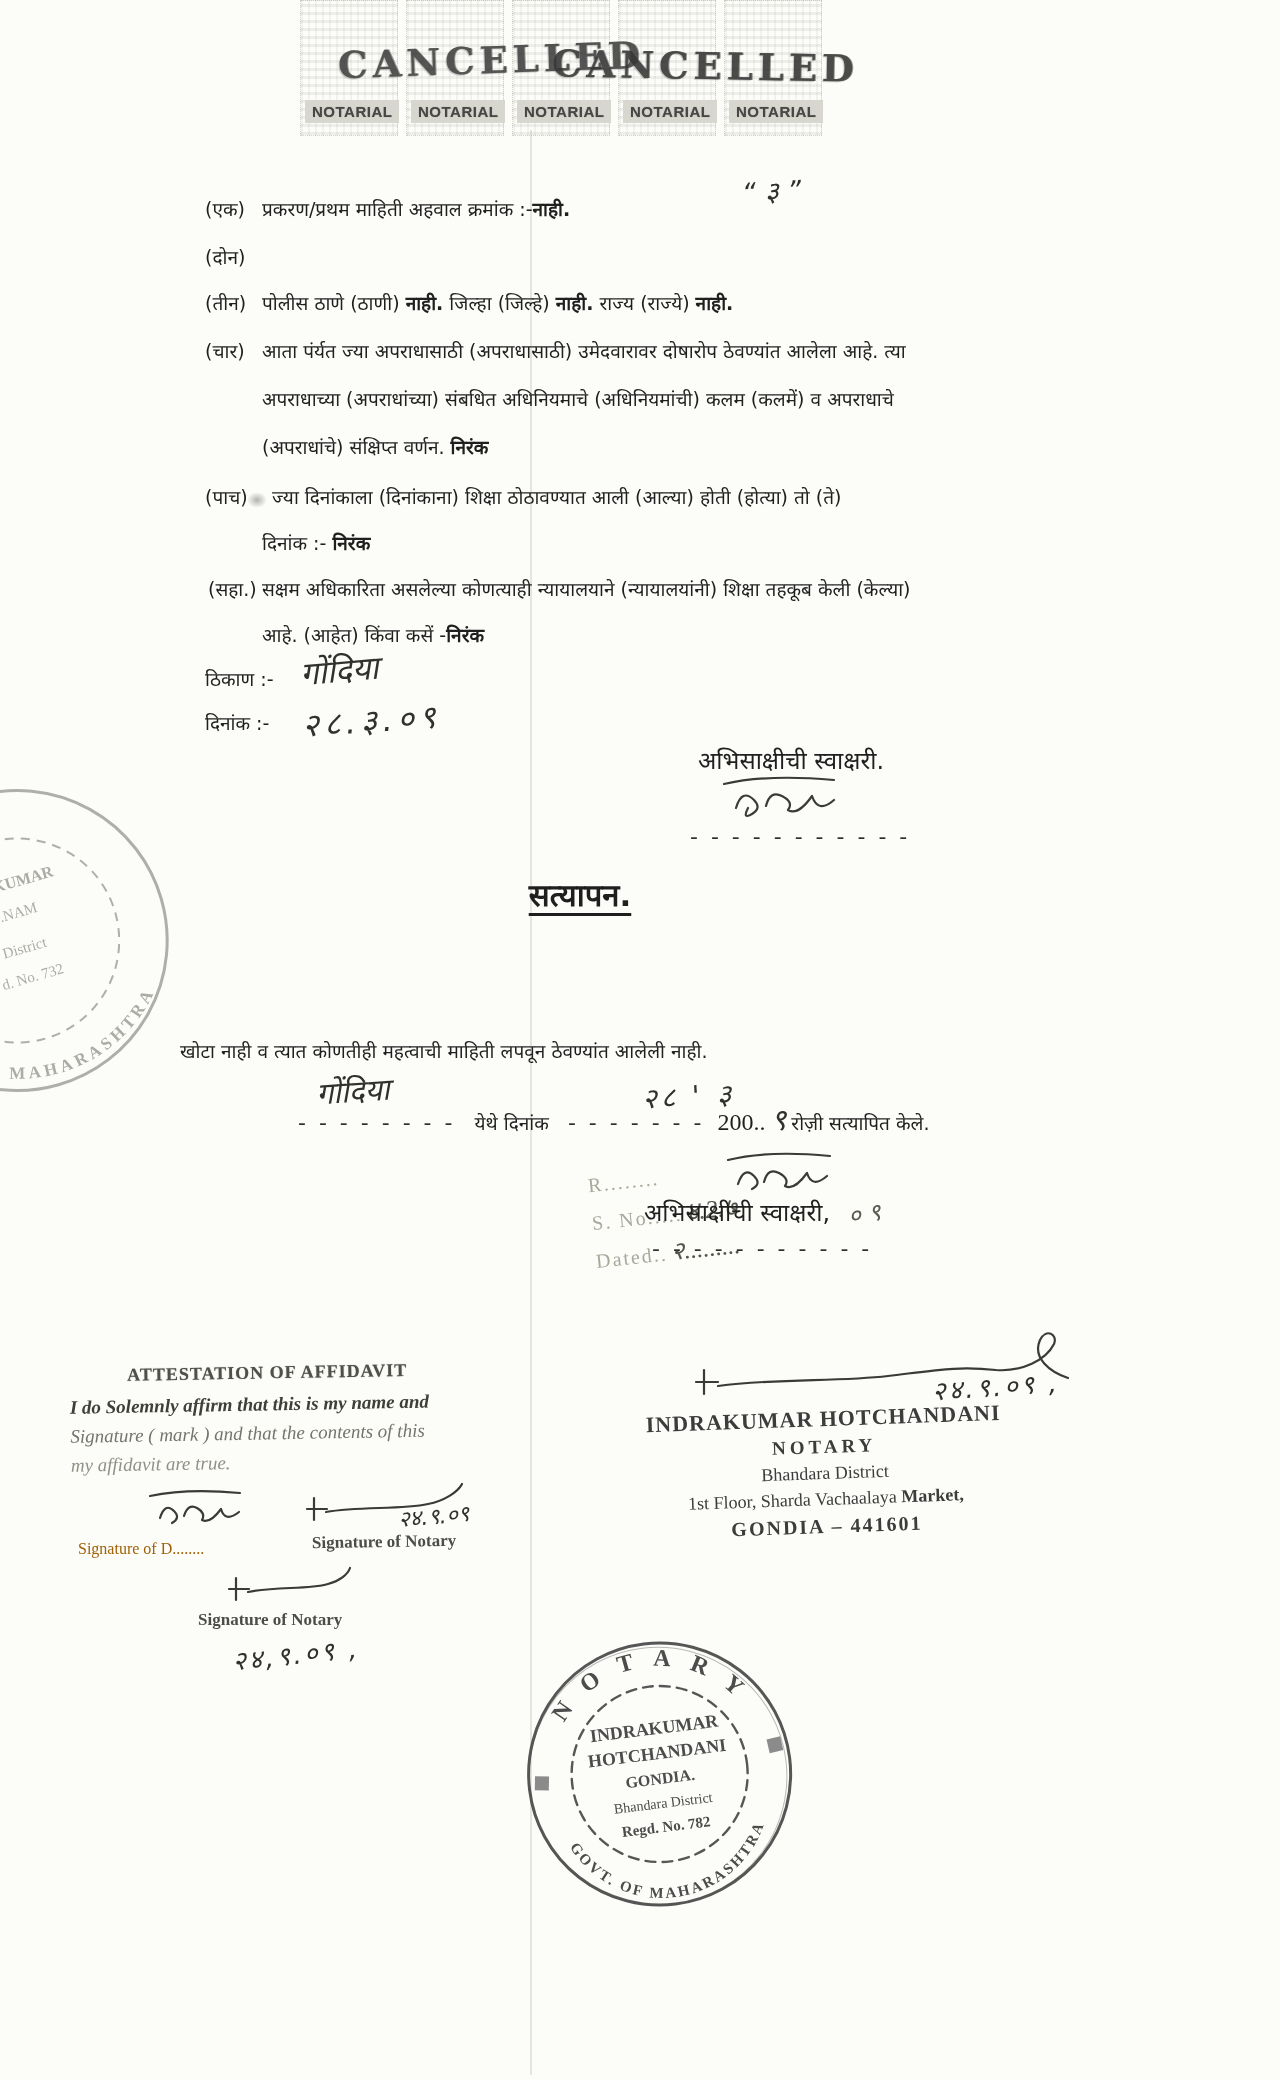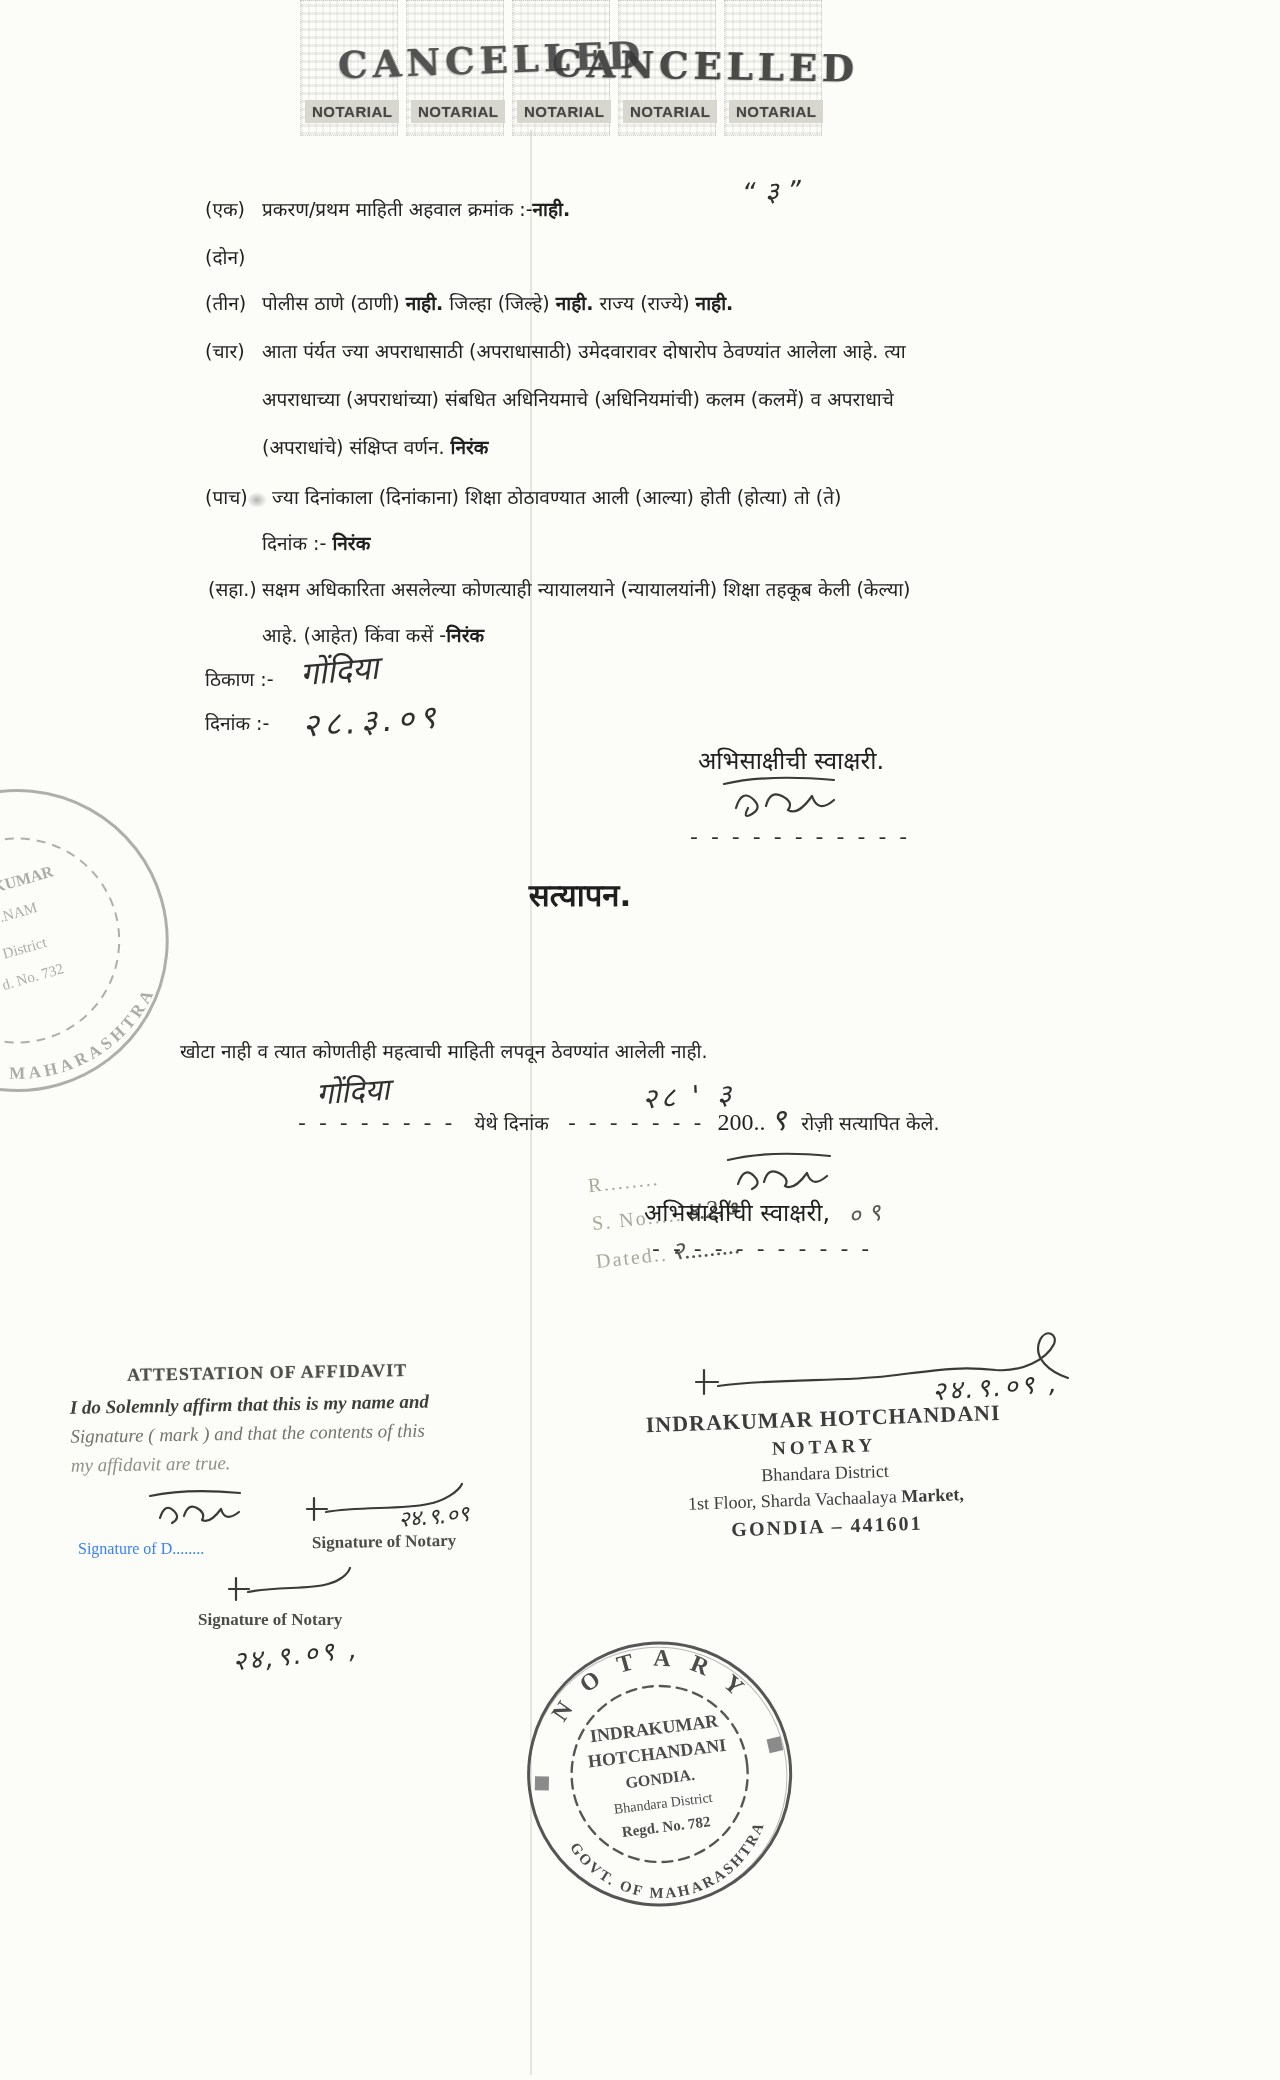--- a/index.html
+++ b/index.html
@@ -23,21 +23,21 @@
      padding:3px 7px;text-shadow:0 0 1px rgba(70,70,70,.55);}
   .cancelled{position:absolute;font-family:"DejaVu Serif",serif;font-weight:bold;
      font-size:37px;letter-spacing:5px;color:#383838;opacity:.85;
      text-shadow:1px 0 0 rgba(55,55,55,.55), -1px 1px 1px rgba(95,95,95,.4);}
 
   .foldline{position:absolute;left:530px;top:130px;width:2px;height:1945px;
      background:rgba(168,168,160,.28);}
   .smudge{position:absolute;border-radius:50%;
      background:radial-gradient(closest-side,rgba(90,90,90,.45),rgba(90,90,90,0));}
 
-  .underlined{text-underline-offset:7px;}
+  .underlined{text-decoration:underline;text-underline-offset:7px;}
 
   .registry{position:absolute;transform:rotate(-6deg);color:#a6aa9a;
      font-family:"Liberation Serif",serif;}
   .registry .faint{font-size:20px;letter-spacing:2px;}
   .registry .rhand{color:#55554e;font-size:25px;font-style:italic;}
 
   .notaryblock{position:absolute;left:585px;top:1406px;width:480px;text-align:center;
      transform:rotate(-2deg);color:#3c3c3c;font-family:"Liberation Serif",serif;}
   .notaryblock div{line-height:1.2;}
 
@@ -122,21 +122,21 @@
   <div class="abs dev" style="left:180px;top:876px;width:800px;text-align:center;font-size:31px;font-weight:bold;white-space:normal"><span class="underlined">सत्यापन.</span></div>
 
   <div class="abs dev" style="left:180px;top:1040px">खोटा नाही व त्यात कोणतीही महत्वाची माहिती लपवून ठेवण्यांत आलेली नाही.</div>
 
   <div class="abs" style="left:298px;top:1098px">
     <span class="dashes">- - - - - - - -</span>
     <span class="dev" style="margin-left:14px">येथे दिनांक</span>
     <span class="dashes" style="margin-left:14px">- - - - - - -</span>
     <span class="serif" style="font-size:24px;margin-left:8px">200..</span>
     <span class="hand" style="font-size:30px">९</span>
-    <span class="dev" style="margin-left:10px">रोज़ी सत्यापित केले.</span>
+    <span class="dev" style="margin-left:0">रोज़ी सत्यापित केले.</span>
   </div>
   <div class="abs hand" style="left:316px;top:1070px;font-size:30px;transform:rotate(-4deg)">गोंदिया</div>
   <div class="abs hand" style="left:642px;top:1076px;font-size:28px;letter-spacing:4px;transform:rotate(-3deg)">२८ ' ३</div>
 
   <div class="registry" style="left:592px;top:1160px;width:270px;height:110px">
     <div class="faint">R........</div>
     <div style="margin-top:6px"><span class="faint">S. No.....</span>
       <span class="rhand">४.2.७</span></div>
     <div style="margin-top:4px"><span class="faint">Dated..</span>
       <span class="rhand">२.........</span></div>
@@ -168,21 +168,21 @@
     <div style="margin-left:58px;font-size:18px;font-weight:bold;letter-spacing:1px;color:#50504b;text-shadow:0 0 1px rgba(80,80,75,.6)">ATTESTATION OF AFFIDAVIT</div>
     <div style="font-size:19px;font-style:italic;font-weight:bold;color:#3f3f3a;margin-top:10px">I do Solemnly affirm that this is my name and</div>
     <div style="font-size:19px;font-style:italic;color:#74746c;margin-top:7px">Signature ( mark ) and that the contents of this</div>
     <div style="font-size:19px;font-style:italic;color:#909086;margin-top:7px">my affidavit are true.</div>
   </div>
 
   <svg class="abs sig" style="left:142px;top:1484px" width="110" height="48" viewBox="0 0 110 48">
     <path d="M8 12 Q45 4 98 9"></path>
     <path d="M18 34 q5 -16 14 -7 q7 7 -2 12 M42 32 q4 -13 13 -8 t5 12 q8 4 19 -11 q4 14 18 3"></path>
   </svg>
-  <div class="abs serif" style="left:78px;top:1540px;font-size:16px;color:#3b82f6">Signature of D........</div>
+  <div class="abs serif" style="left:78px;top:1540px;font-size:16px;color:#a16207">Signature of D........</div>
 
   <svg class="abs sig" style="left:300px;top:1478px" width="170" height="56" viewBox="0 0 170 56">
     <path d="M14 20 v22 M7 31 h20"></path>
     <path d="M26 34 C60 28 100 32 128 26 c16 -3 30 -12 34 -20"></path>
   </svg>
   <div class="abs hand" style="left:398px;top:1500px;font-size:22px;transform:rotate(-5deg)">२४.९.०९</div>
   <div class="abs serif" style="left:312px;top:1532px;font-size:17px;font-weight:bold;color:#4c4c48;transform:rotate(-1deg)">Signature of Notary</div>
 
   <svg class="abs sig" style="left:222px;top:1560px" width="130" height="52" viewBox="0 0 130 52">
     <path d="M14 18 v22 M7 29 h20"></path>

